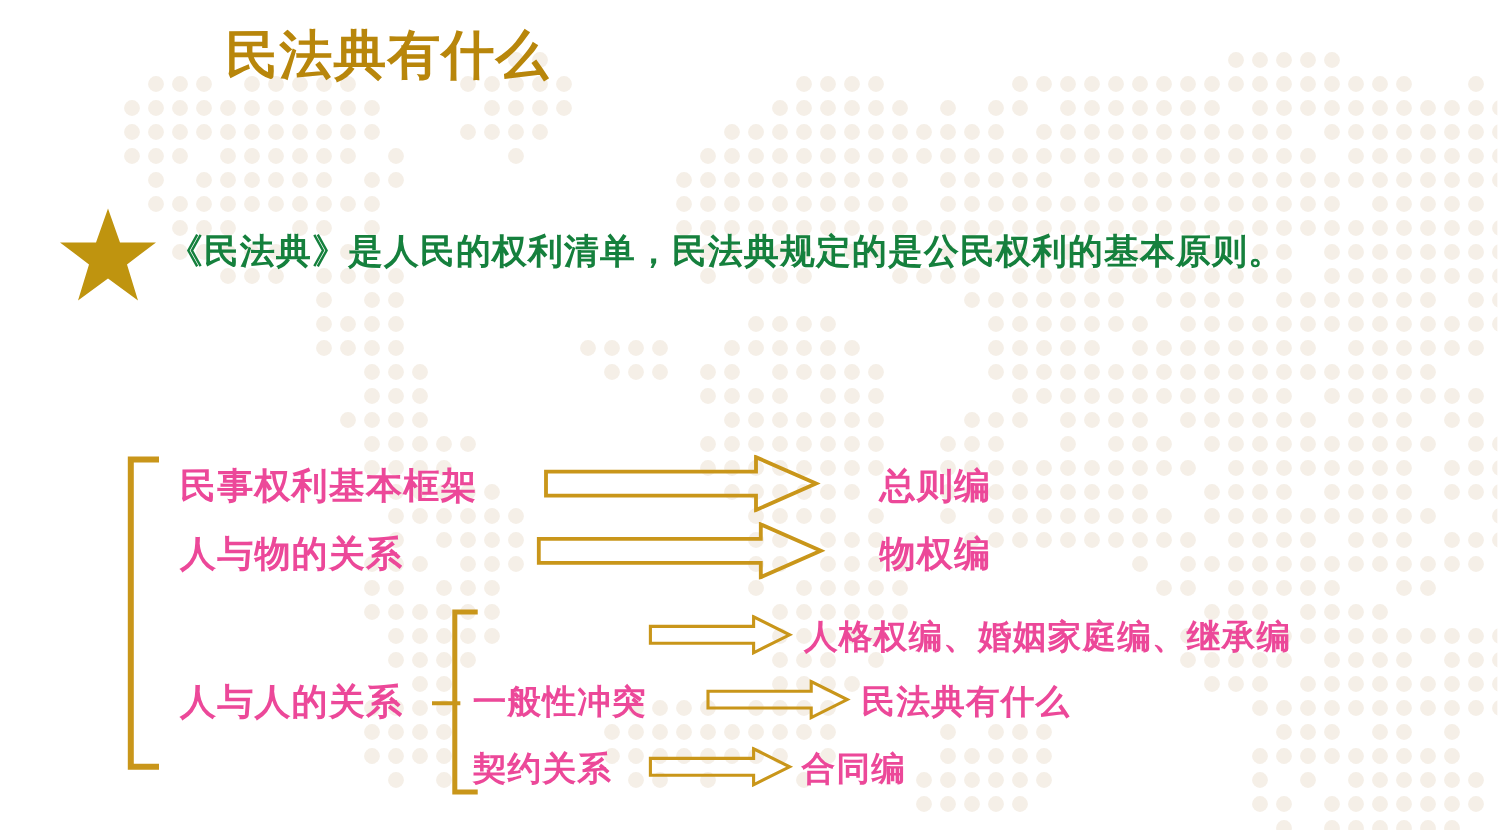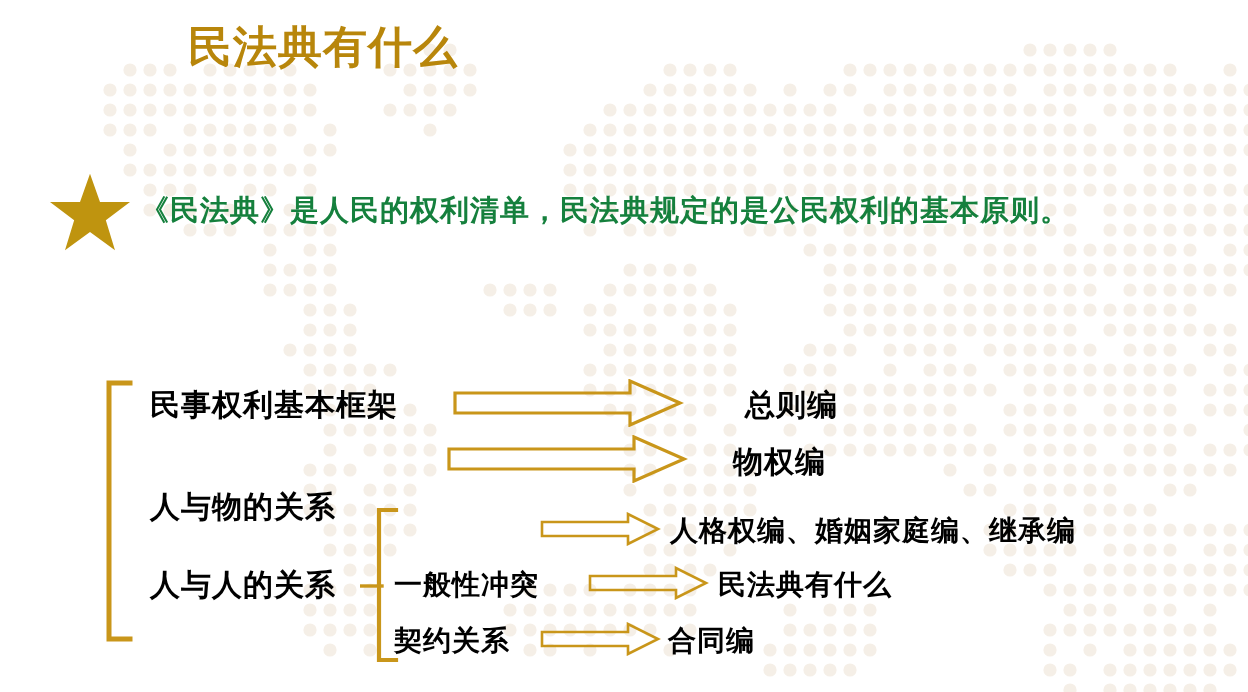--- a/index.html
+++ b/index.html
@@ -76,21 +76,21 @@
     top: 0;
     width: 1248px;
     height: 692px;
     z-index: 4;
   }
   .dg-label {
     position: absolute;
     font-family: "Liberation Serif", "DejaVu Serif", serif;
     font-weight: bold;
     letter-spacing: 1px;
-    color: #000000;
+    color: #ec4899;
     white-space: nowrap;
     z-index: 6;
   }
   .lvl1 { font-size: 30px; }
   .lvl2 { font-size: 28px; }
 
   .bracket-svg, .arrow-svg {
     position: absolute;
     z-index: 5;
   }
@@ -1063,23 +1063,23 @@
     <svg class="bracket-svg" style="left:100px; top:380px;" width="34" height="262" viewBox="0 0 34 262" xmlns="http://www.w3.org/2000/svg">
       <path d="M 30 3 L 9 3 L 9 259 L 30 259" fill="none" stroke="#C9961A" stroke-width="5" stroke-linecap="square" stroke-linejoin="miter"></path>
     </svg>
 
     <div class="dg-label lvl1" style="left:150px; top:385px;">民事权利基本框架</div>
 
     <svg class="arrow-svg" style="left:452px; top:379px;" width="232" height="48" viewBox="0 0 232 48" xmlns="http://www.w3.org/2000/svg">
       <path d="M 3 14 L 178 14 L 178 2 L 228 24 L 178 46 L 178 34 L 3 34 Z" fill="none" stroke="#C9961A" stroke-width="3.2" stroke-linejoin="miter"></path>
     </svg>
 
-    <div class="dg-label lvl1" style="left:733px; top:385px;margin-left:12px;">总则编</div>
-
-    <div class="dg-label lvl1" style="left:150px; top:442px;margin-top:45px;">人与物的关系</div>
+    <div class="dg-label lvl1" style="left:733px; top:385px;">总则编</div>
+
+    <div class="dg-label lvl1" style="left:150px; top:442px;">人与物的关系</div>
 
     <svg class="arrow-svg" style="left:446px; top:435px;" width="242" height="48" viewBox="0 0 242 48" xmlns="http://www.w3.org/2000/svg">
       <path d="M 3 14 L 188 14 L 188 2 L 238 24 L 188 46 L 188 34 L 3 34 Z" fill="none" stroke="#C9961A" stroke-width="3.2" stroke-linejoin="miter"></path>
     </svg>
 
     <div class="dg-label lvl1" style="left:733px; top:442px;">物权编</div>
 
     <div class="dg-label lvl1" style="left:150px; top:565px;">人与人的关系</div>
 
     <svg class="bracket-svg" style="left:360px; top:581px;" width="24" height="10" viewBox="0 0 24 10" xmlns="http://www.w3.org/2000/svg">

